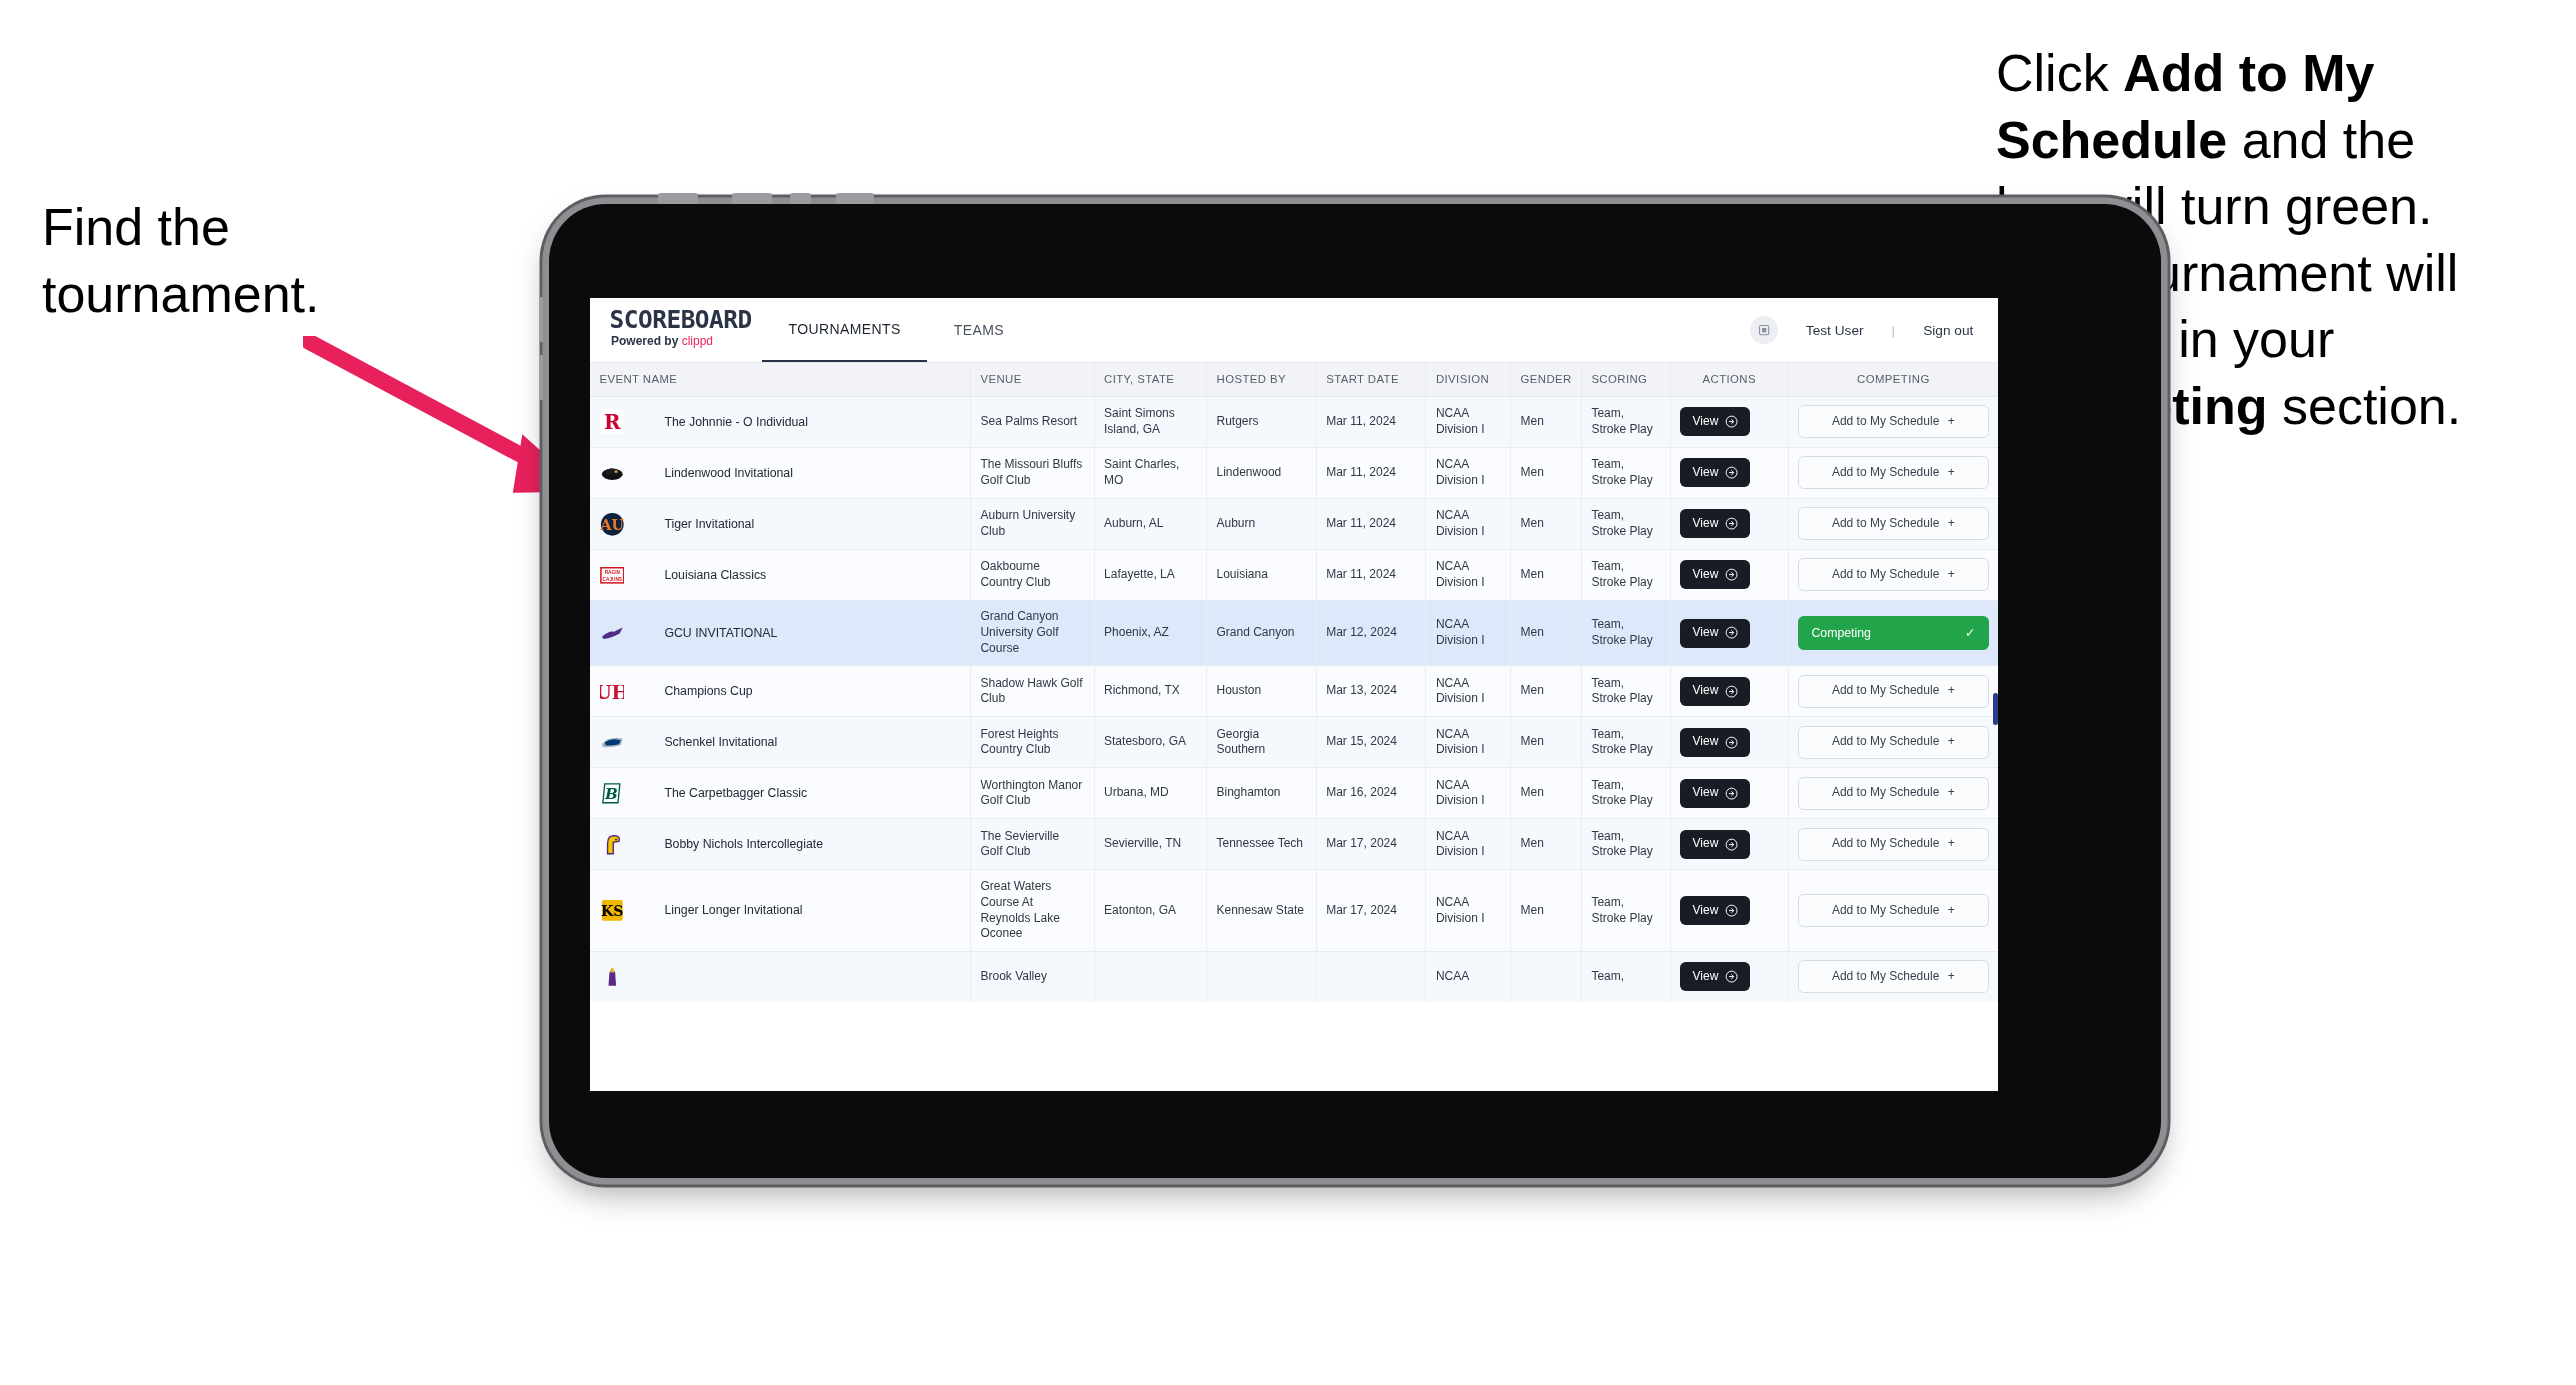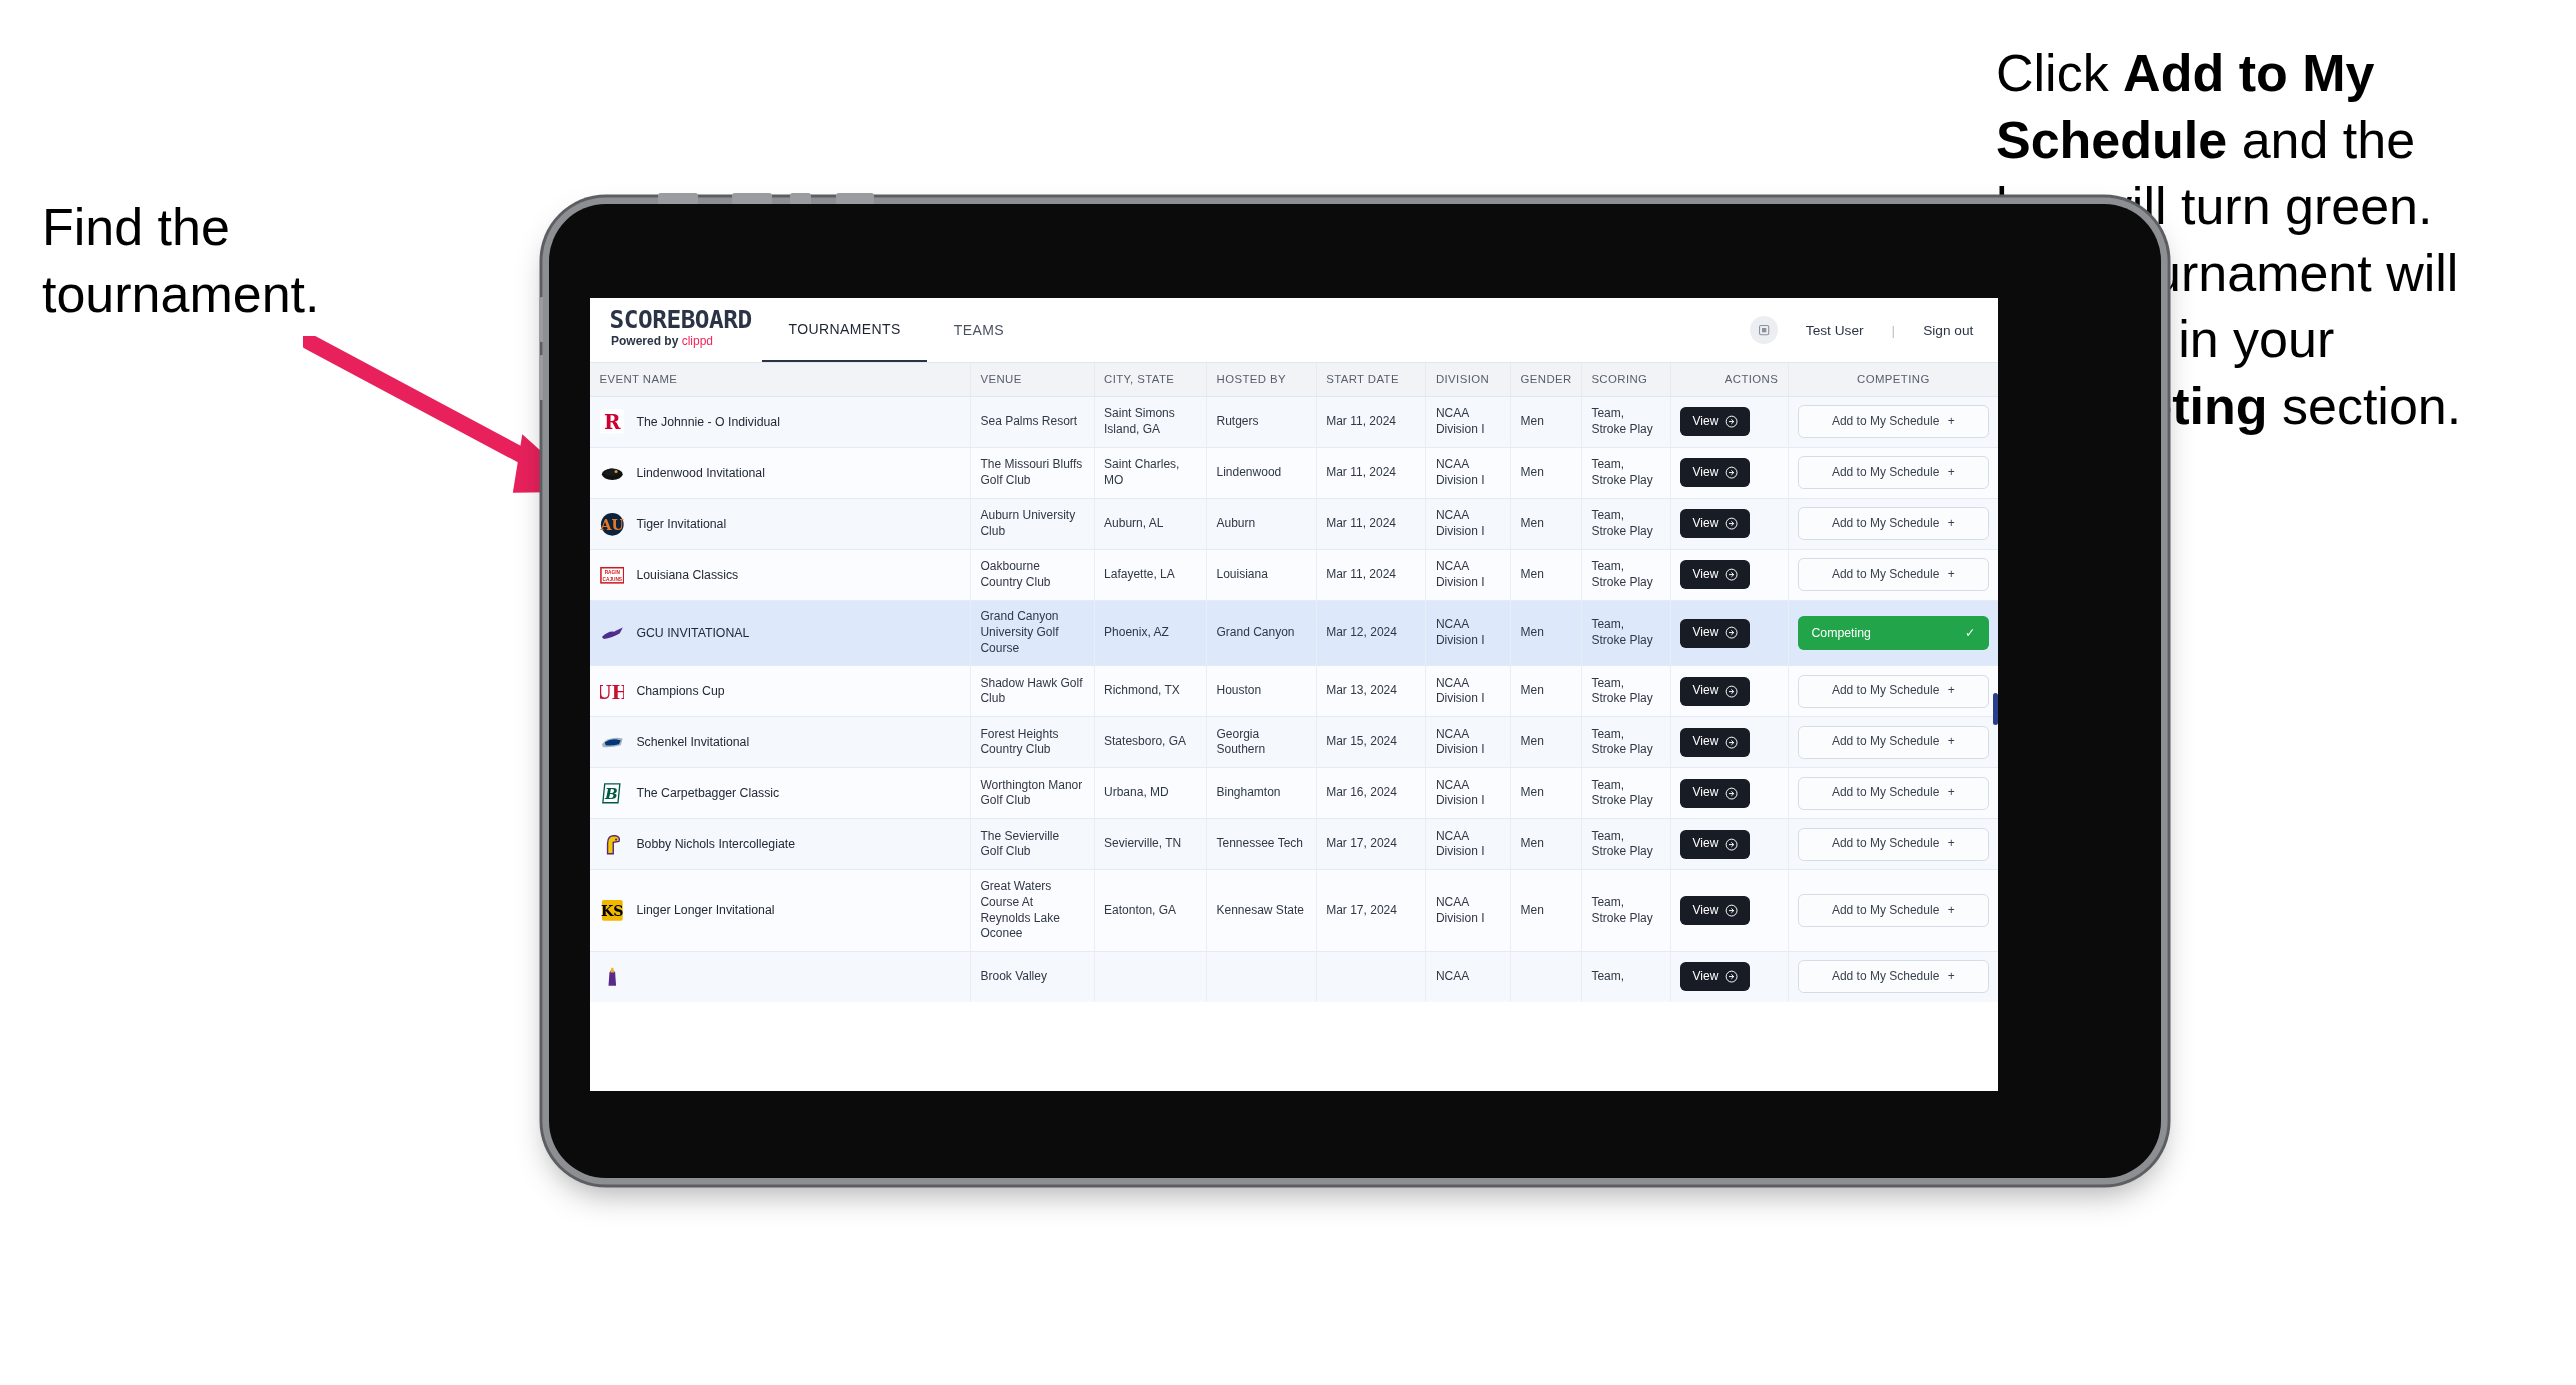--- a/index.html
+++ b/index.html
@@ -76,21 +76,21 @@
   tbody td{
     font-size:12px;color:#303845;padding:8.5px 9.5px;border-bottom:0.9px solid #e6ebf3;
     border-right:0.9px solid #e9edf4;vertical-align:middle;line-height:1.32;
   }
   tbody td:last-child{border-right:none;}
   tbody tr{background:#f5f8fd;}
   tbody tr.alt{background:#fafcff;}
   tbody tr.selected{background:#dde8fb;}
   .evt{display:flex;align-items:center;gap:12.3px;}
   .logo{width:24.6px;height:24.6px;flex:none;border-radius:2.8px;display:block;}
-  .evt-name{font-size:12.3px;color:#222a36;}
+  .evt-name{font-size:12.3px;color:#222a36;margin-left:28px;}
 
   .btn-view{
     display:inline-flex;align-items:center;gap:6.6px;background:#181c24;color:#fff;
     border-radius:5.7px;padding:6.6px 12.3px;font-size:12px;cursor:pointer;
   }
   .btn-view .ic{width:13.2px;height:13.2px;display:inline-block;}
   .btn-add{
     display:flex;align-items:center;justify-content:center;gap:8.5px;background:#fbfcfe;
     color:#3a424f;border:0.9px solid #d6dce6;border-radius:5.7px;padding:7.6px 9.5px;font-size:12px;
     cursor:pointer;white-space:nowrap;
@@ -172,21 +172,21 @@
       <thead>
         <tr id="header-row">
             <th>EVENT NAME</th>
             <th>VENUE</th>
             <th>CITY, STATE</th>
             <th>HOSTED BY</th>
             <th>START DATE</th>
             <th>DIVISION</th>
             <th>GENDER</th>
             <th>SCORING</th>
-            <th style="text-align: right;">ACTIONS</th>
+            <th style="text-align: center;">ACTIONS</th>
             <th style="text-align: center;">COMPETING</th>
           </tr>
       </thead>
       <tbody id="table-body">
           <tr>
             <td>
               <div class="evt">
                 <svg class="logo" viewBox="0 0 26 26" style="font-size:12.5px">
                   <rect width="26" height="26" rx="2" fill="#fff"></rect>
                   <text x="13" y="21" font-size="21" font-family="'DejaVu Serif',serif" font-weight="700" fill="#cc0033" text-anchor="middle">R</text>

